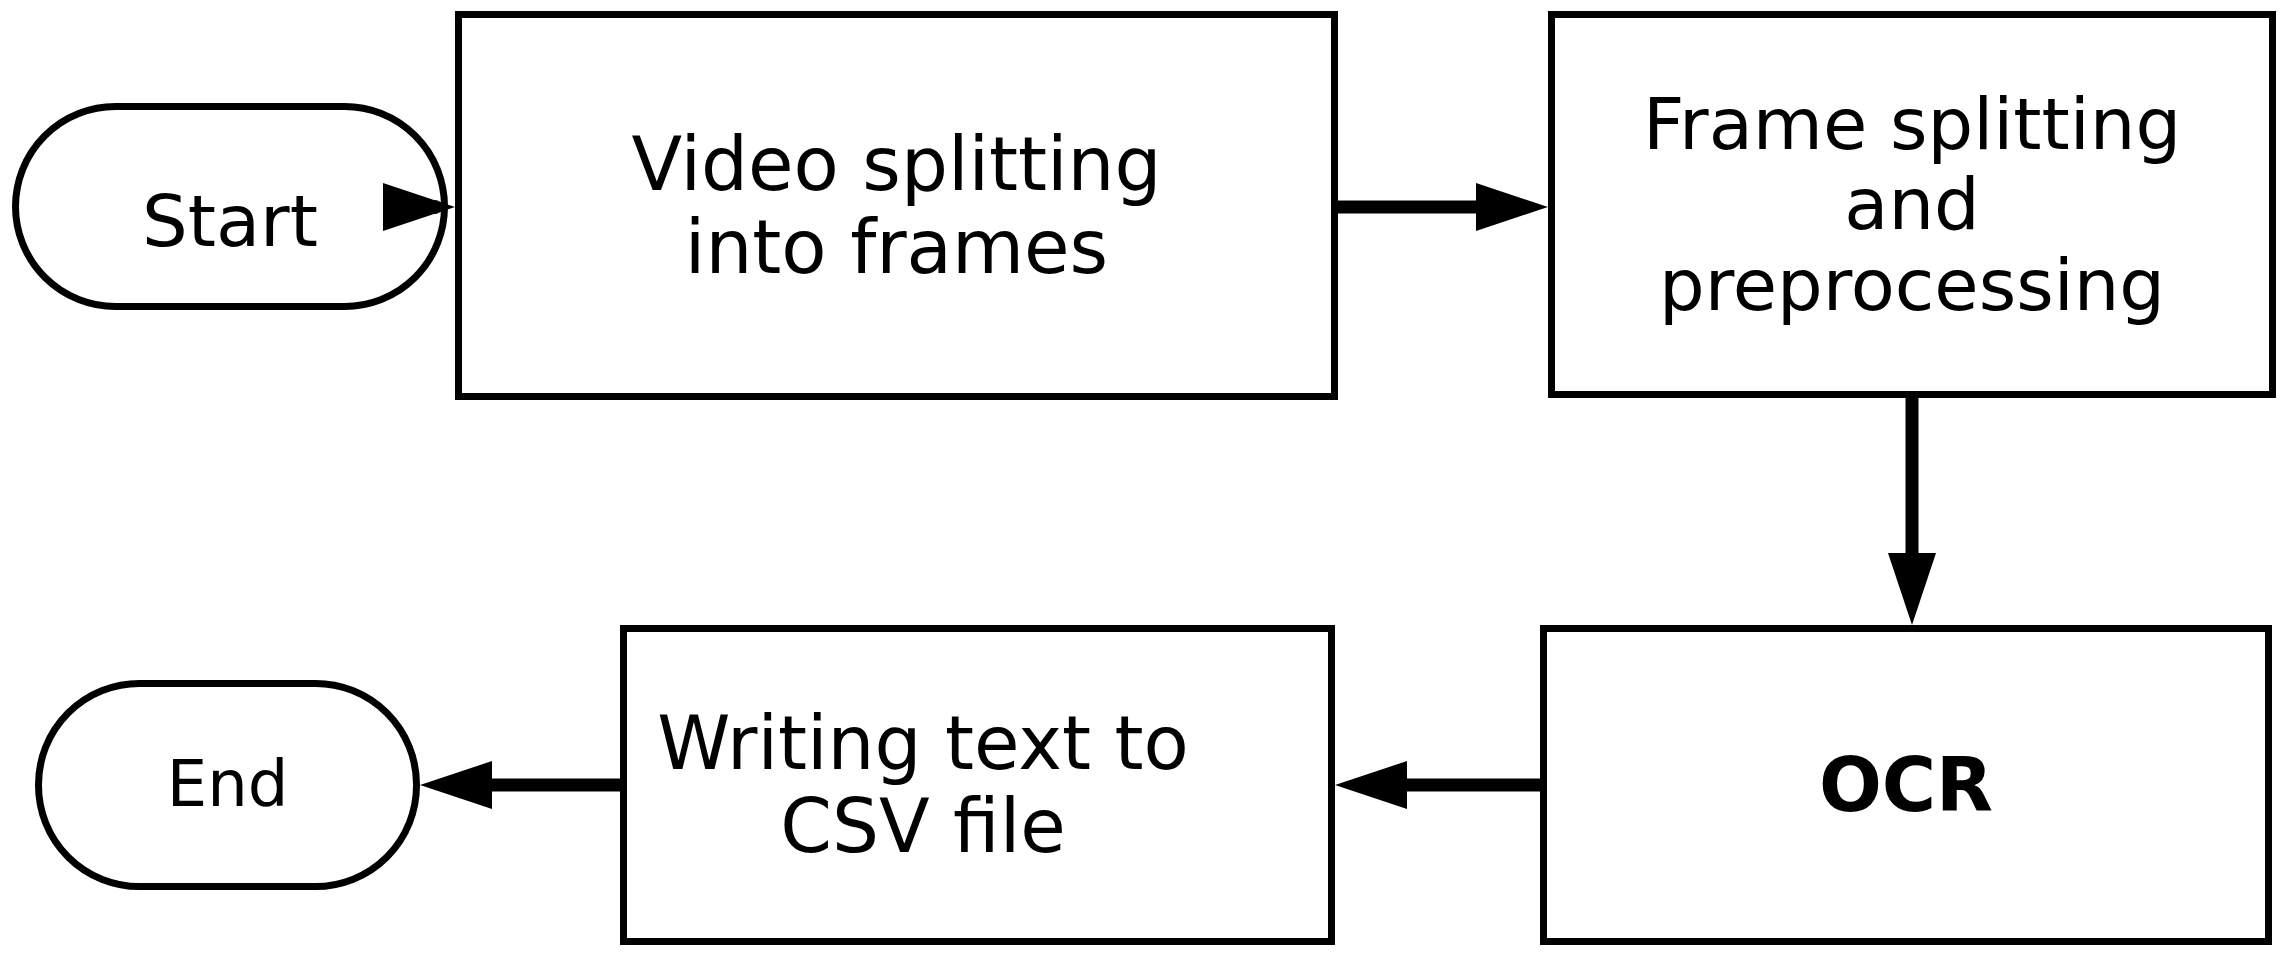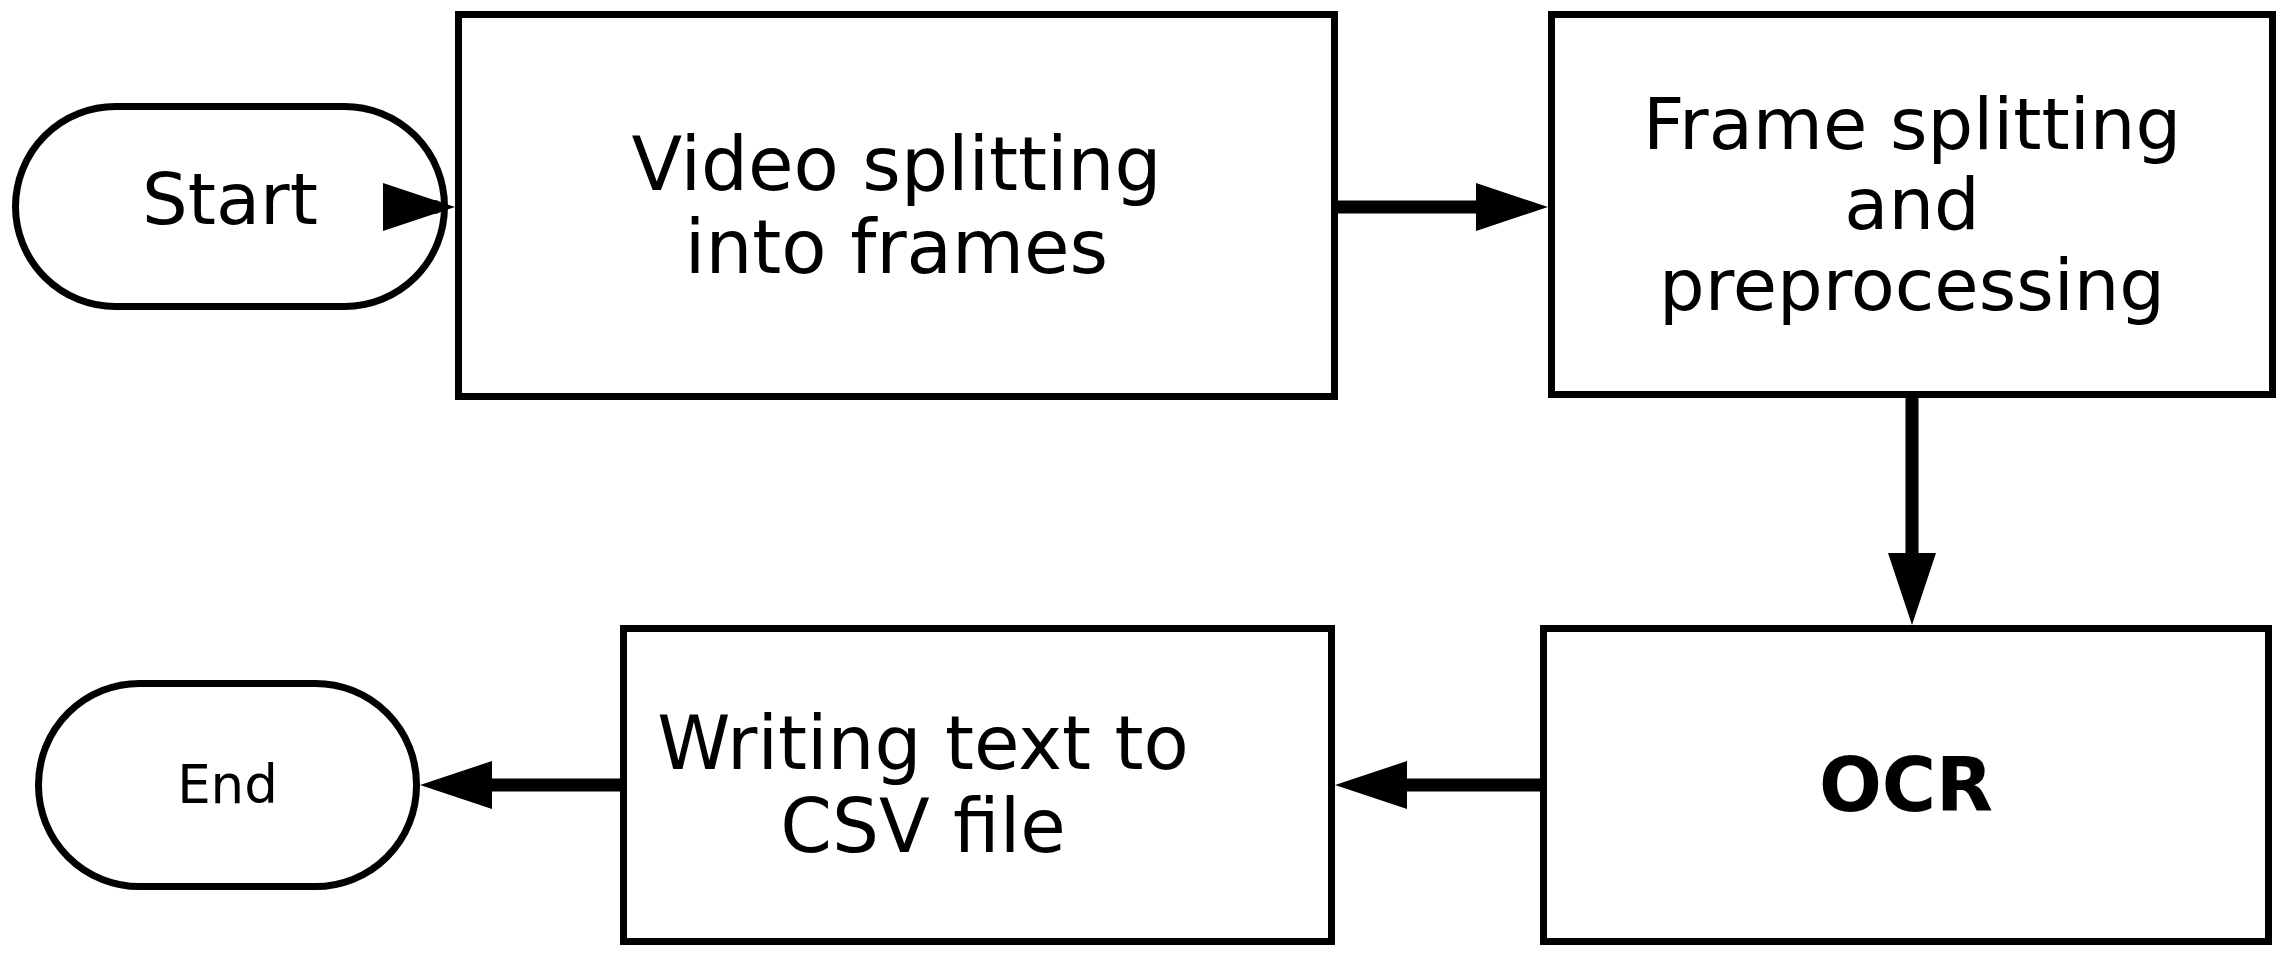--- a/index.html
+++ b/index.html
@@ -35,27 +35,27 @@
     color: #000000;
     font-family: "DejaVu Sans", sans-serif;
     font-weight: 400;
     line-height: 1.12;
     white-space: pre-line;
     pointer-events: none;
   }
 
   
   #label-start {
-    left: 12px;  top: 96px;  width: 436px; height: 207px;
+    left: 12px;  top: 118px;  width: 436px; height: 207px;
     font-size: 72px;
     text-align: center;
   }
   #label-end {
     left: 35px;  top: 680px;  width: 385px; height: 210px;
-    font-size: 53px;
+    font-size: 64px;
   }
 
   
   #label-video-splitting {
     left: 455px; top: 11px;  width: 883px; height: 389px;
     font-size: 74px;
   }
   #label-frame-cleaning {
     left: 1548px; top: 11px; width: 728px; height: 387px;
     font-size: 72px;

